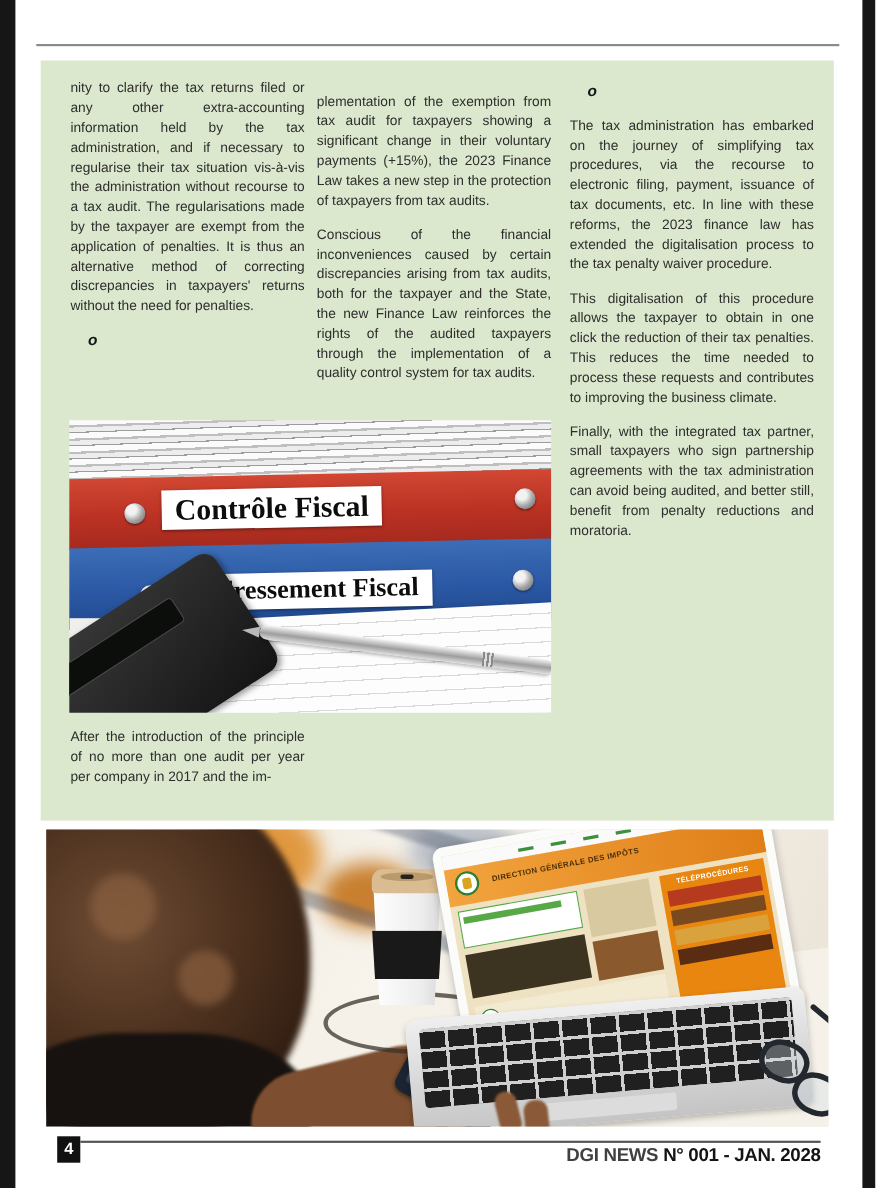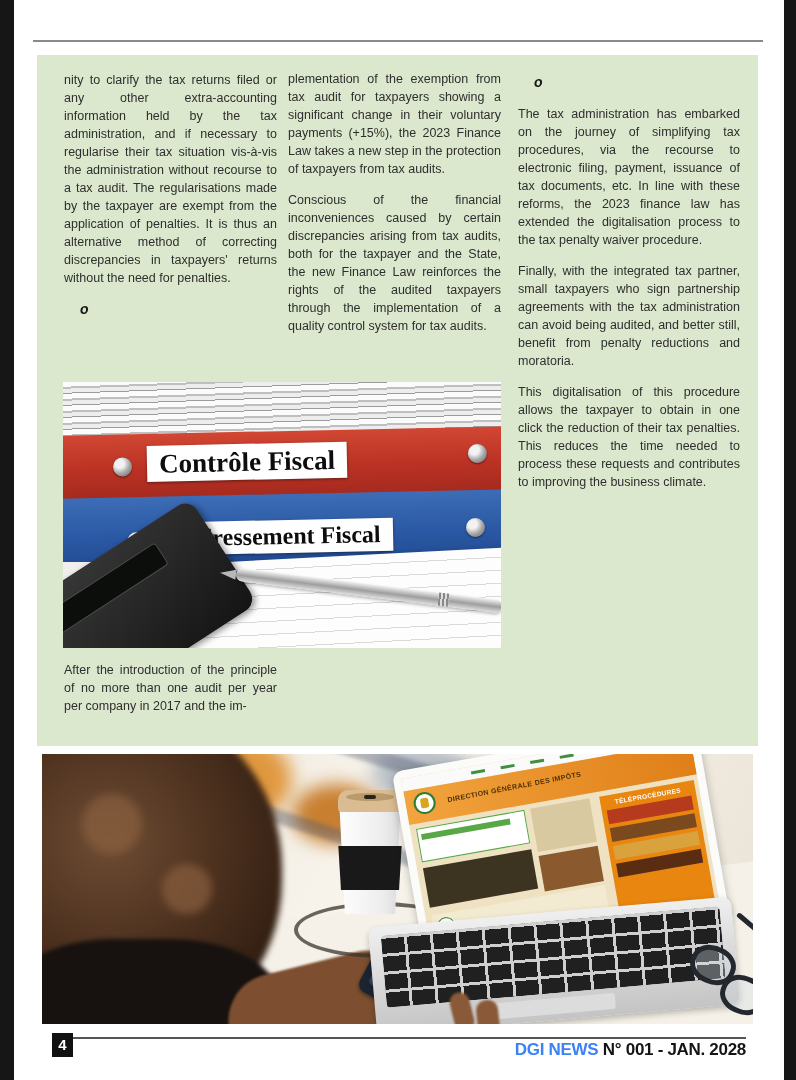--- a/index.html
+++ b/index.html
@@ -15,21 +15,21 @@
   .header-rule { position:absolute; left:33px; width:730px; top:40px; height:2px; background:#8a8a8a; }
   .banner { position:absolute; left:193px; top:9px; width:410px; height:28px; background:#d6182c;
             color:#fff; text-align:center; line-height:28px; font-weight:bold; font-size:19px; }
   .banner span { display:inline-block; transform:scaleX(0.92); letter-spacing:-0.2px; white-space:nowrap; }
 
   
   .panel { position:absolute; left:37px; top:55px; width:721px; height:691px; background:#dce8cd; }
   .col { position:absolute; color:#2e2e2e; font-size:12.5px; line-height:18px; text-align:justify; }
   .col p { margin-bottom:13px; }
   #col1top { left:27px; top:16px; width:213px; }
-  #col2top { left:251px; top:15px; width:213px; }
+  #col2top { left:251px; top:28px; width:213px; }
   #col3    { left:481px; top:16px; width:222px; }
   #col1bot { left:27px;  top:606px; width:213px; }
   #col2bot { left:251px; top:606px; width:213px; }
   .bullet { display:flex; gap:9px; padding-left:16px; margin-top:2px; margin-bottom:13px;
             font-weight:bold; font-style:italic; font-size:14px; line-height:19px; color:#171717; text-align:left; }
   .bullet .marker { flex:0 0 auto; }
 
   
   .binders { position:absolute; left:26px; top:327px; width:438px; height:266px; overflow:hidden; background:#e9e7e3; }
   .paper-stack { position:absolute; left:-6px; top:-4px; width:460px; height:58px; transform:rotate(-1deg);
@@ -98,21 +98,21 @@
                      repeating-linear-gradient(0deg,transparent 0 15px,#cfcfcf 15px 18px); border-radius:4px; }
   .palmrest { position:absolute; left:120px; top:86px; width:120px; height:16px; background:#dcdcdc; border-radius:3px; }
   .glasses-lens { position:absolute; border:5px solid #23282e; border-radius:46%; background:rgba(210,220,230,.35); }
   .glasses-temple { position:absolute; width:64px; height:5px; background:#23282e; border-radius:3px; }
 
   
   .pagenum { position:absolute; left:52px; top:1033px; width:21px; height:24px; background:#111111; color:#ffffff;
     text-align:center; line-height:24px; font-weight:bold; font-size:15px; }
   .footer-rule { position:absolute; left:73px; top:1037px; width:673px; height:2px; background:#555555; }
   .footer-issue { position:absolute; right:50px; top:1040px; font-weight:bold; font-size:17px; letter-spacing:-0.3px; color:#141414; white-space:nowrap; }
-  .footer-issue .brand { color:#3b82f6;text-align:right; }
+  .footer-issue .brand { color:#404040;text-align:right; }
 </style>
 </head>
 <body>
 
 <div class="page">
 
   <div class="edge left"></div>
   <div class="edge right"></div>
 
   <div class="header-rule"></div>
@@ -129,22 +129,22 @@
     <div class="col" id="col2top">
       <p>plementation of the exemption from tax audit for taxpayers showing a significant change in their voluntary payments (+15%), the 2023 Finance Law takes a new step in the protection of taxpayers from tax audits.</p>
       <p>Conscious of the financial inconveniences caused by certain discrepancies arising from tax audits, both for the taxpayer and the State, the new Finance Law reinforces the rights of the audited taxpayers through the implementation of a quality control system for tax audits.</p>
     </div>
 
     <div class="col" id="col3">
       <div class="bullet">
         <span class="marker">o</span>
       </div>
       <p>The tax administration has embarked on the journey of simplifying tax procedures, via the recourse to electronic filing, payment, issuance of tax documents, etc. In line with these reforms, the 2023 finance law has extended the digitalisation process to the tax penalty waiver procedure.</p>
+      <p>This digitalisation of this procedure allows the taxpayer to obtain in one click the reduction of their tax penalties. This reduces the time needed to process these requests and contributes to improving the business climate.</p>
       <p>Finally, with the integrated tax partner, small taxpayers who sign partnership agreements with the tax administration can avoid being audited, and better still, benefit from penalty reductions and moratoria.</p>
-      <p>This digitalisation of this procedure allows the taxpayer to obtain in one click the reduction of their tax penalties. This reduces the time needed to process these requests and contributes to improving the business climate.</p>
     </div>
 
     <div class="binders">
       <div class="paper-stack"></div>
       <div class="binder red">
         <div class="grommet g-left"></div>
         <div class="binder-label">Contrôle Fiscal</div>
         <div class="grommet g-right"></div>
       </div>
       <div class="binder blue">

